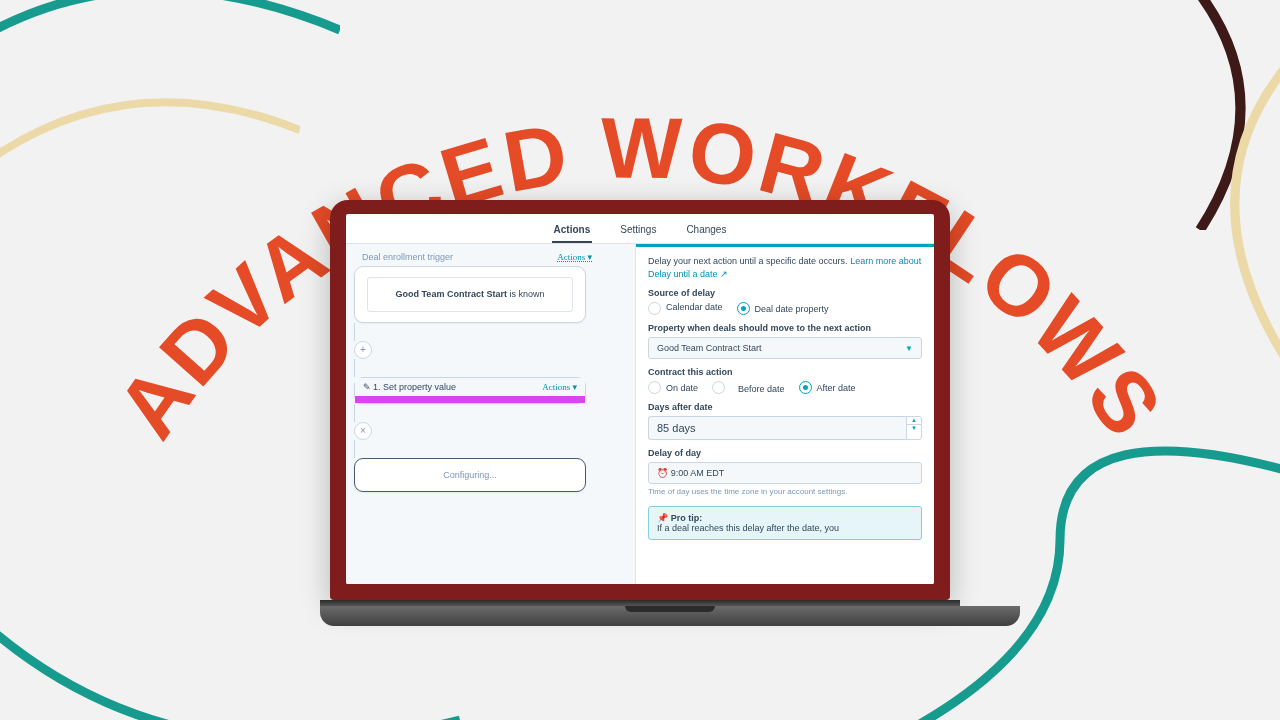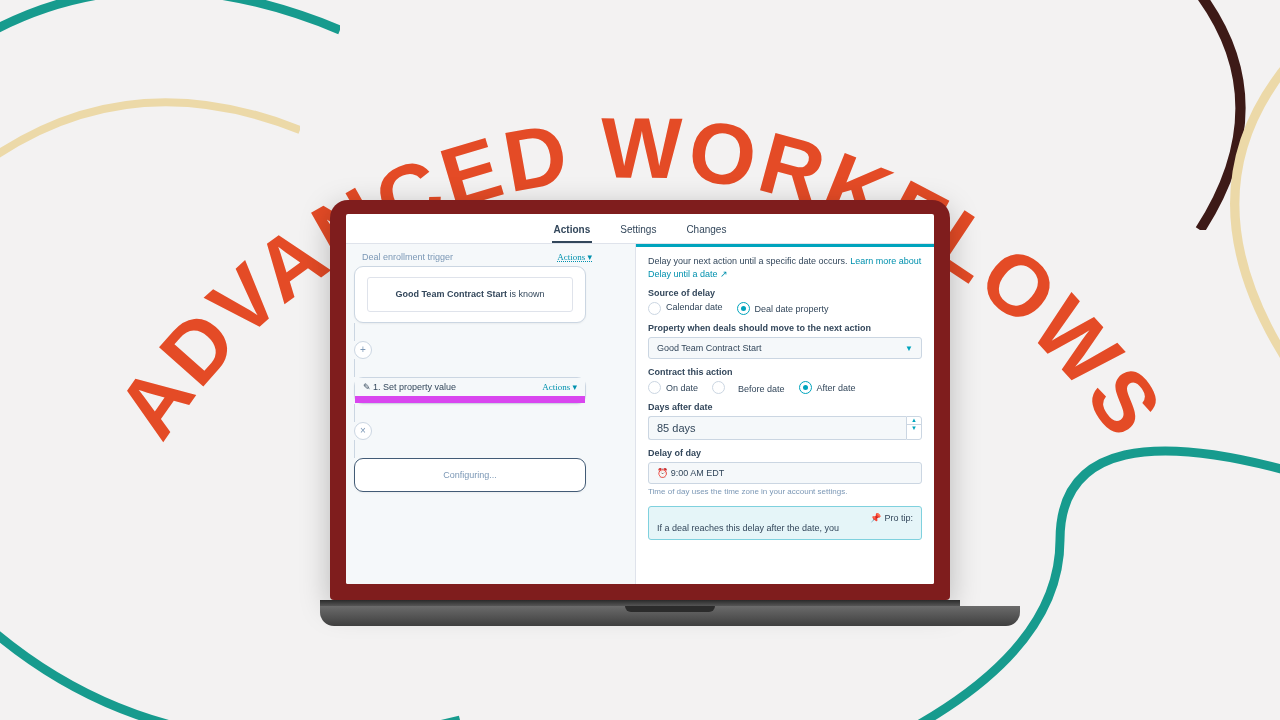--- a/index.html
+++ b/index.html
@@ -41,21 +41,21 @@
   .radio.sel::after{content:"";width:5px;height:5px;background:#00a4bd;border-radius:50%;}
   .select{border:1px solid #cbd6e2;border-radius:3px;padding:5px 8px;font-size:9px;background:#f5f8fa;display:flex;justify-content:space-between;align-items:center;color:#33475b;}
   .caret{color:#00a4bd;font-size:8px;}
   .stepper{display:flex;}
   .stepper input{flex:1;border:1px solid #cbd6e2;border-right:none;border-radius:3px 0 0 3px;padding:5px 8px;font-size:11px;background:#f5f8fa;color:#33475b;}
   .step-btns{display:flex;flex-direction:column;border:1px solid #cbd6e2;border-radius:0 3px 3px 0;}
   .step-btns span{font-size:6px;padding:0 4px;color:#00a4bd;line-height:1.2;cursor:pointer;}
   .step-btns span:first-child{border-bottom:1px solid #cbd6e2;}
   .hint{font-size:8px;color:#7c98b6;margin-top:3px;}
   .tip{border:1px solid #7fd1de;background:#e5f5f8;border-radius:3px;padding:6px 8px;margin-top:10px;font-size:9px;}
-  .tip-hd{font-weight:400;text-align:right;}
+  .tip-hd{font-weight:700;}
   .trig-top{width:230px;display:flex;justify-content:space-between;padding:2px 8px 4px 8px;font-size:9px;color:#7c98b6;}
 </style>
 </head>
 <body>
 
 <svg class="stroke" style="left:-80px;top:-40px" width="420" height="180">
     <path d="M0 120 Q180 -30 420 70" stroke="#179b8e" stroke-width="9" fill="none"></path>
   </svg>
 <svg class="stroke" style="left:-60px;top:70px" width="360" height="160">
     <path d="M0 130 Q160 -20 360 60" stroke="#ecd9a8" stroke-width="8" fill="none"></path>

